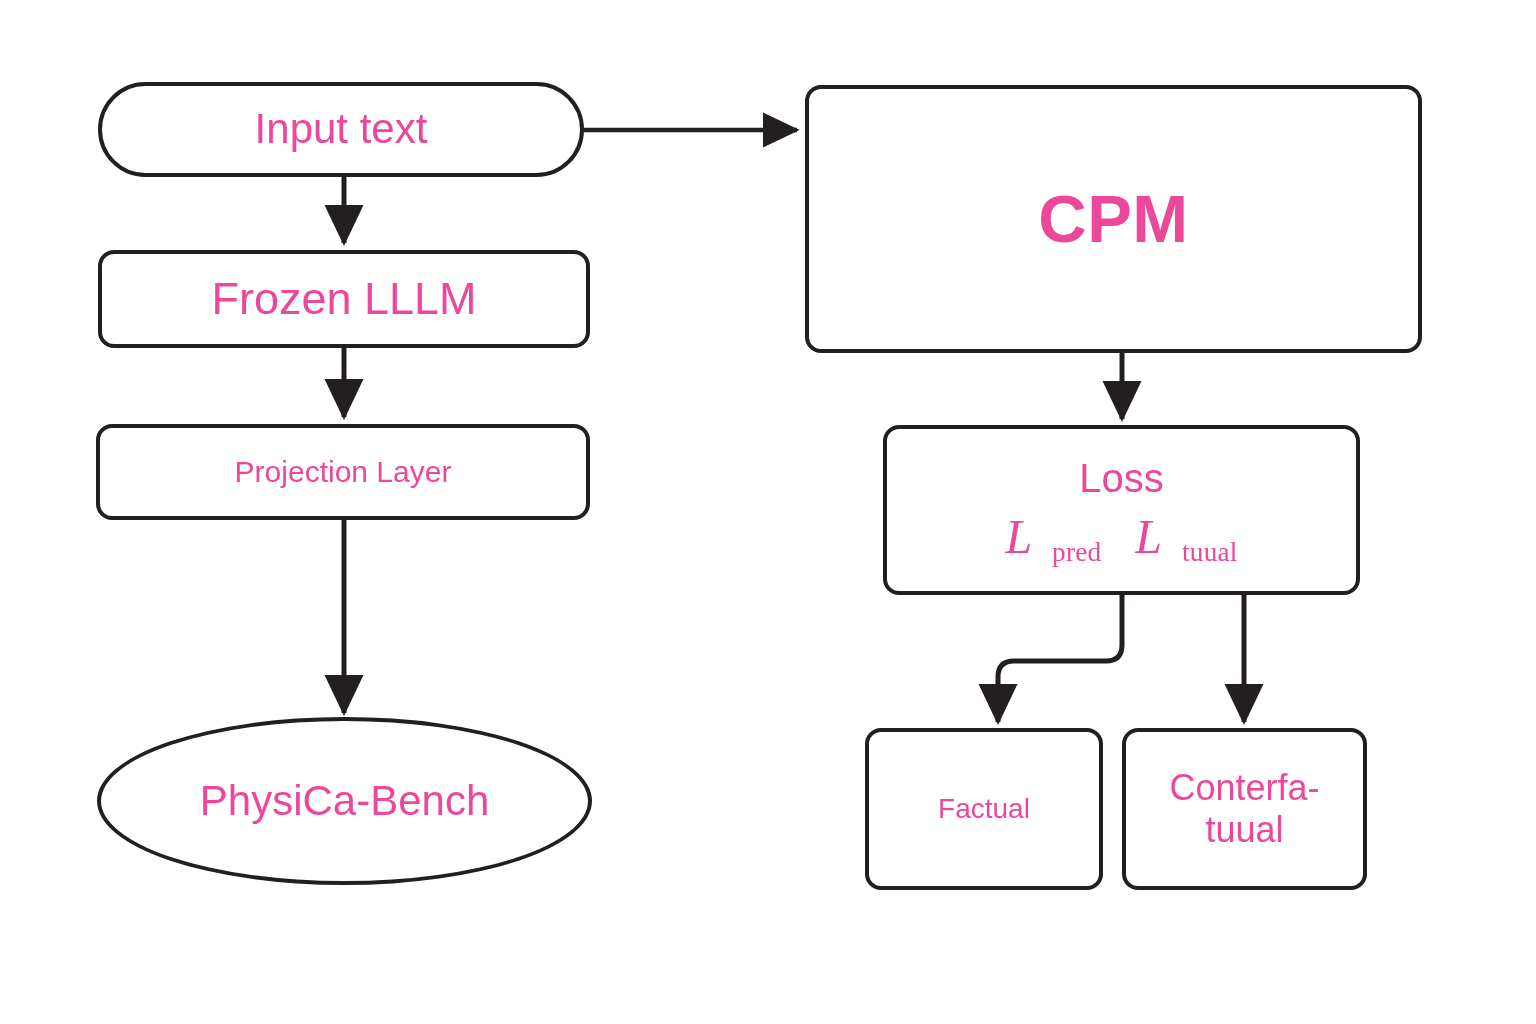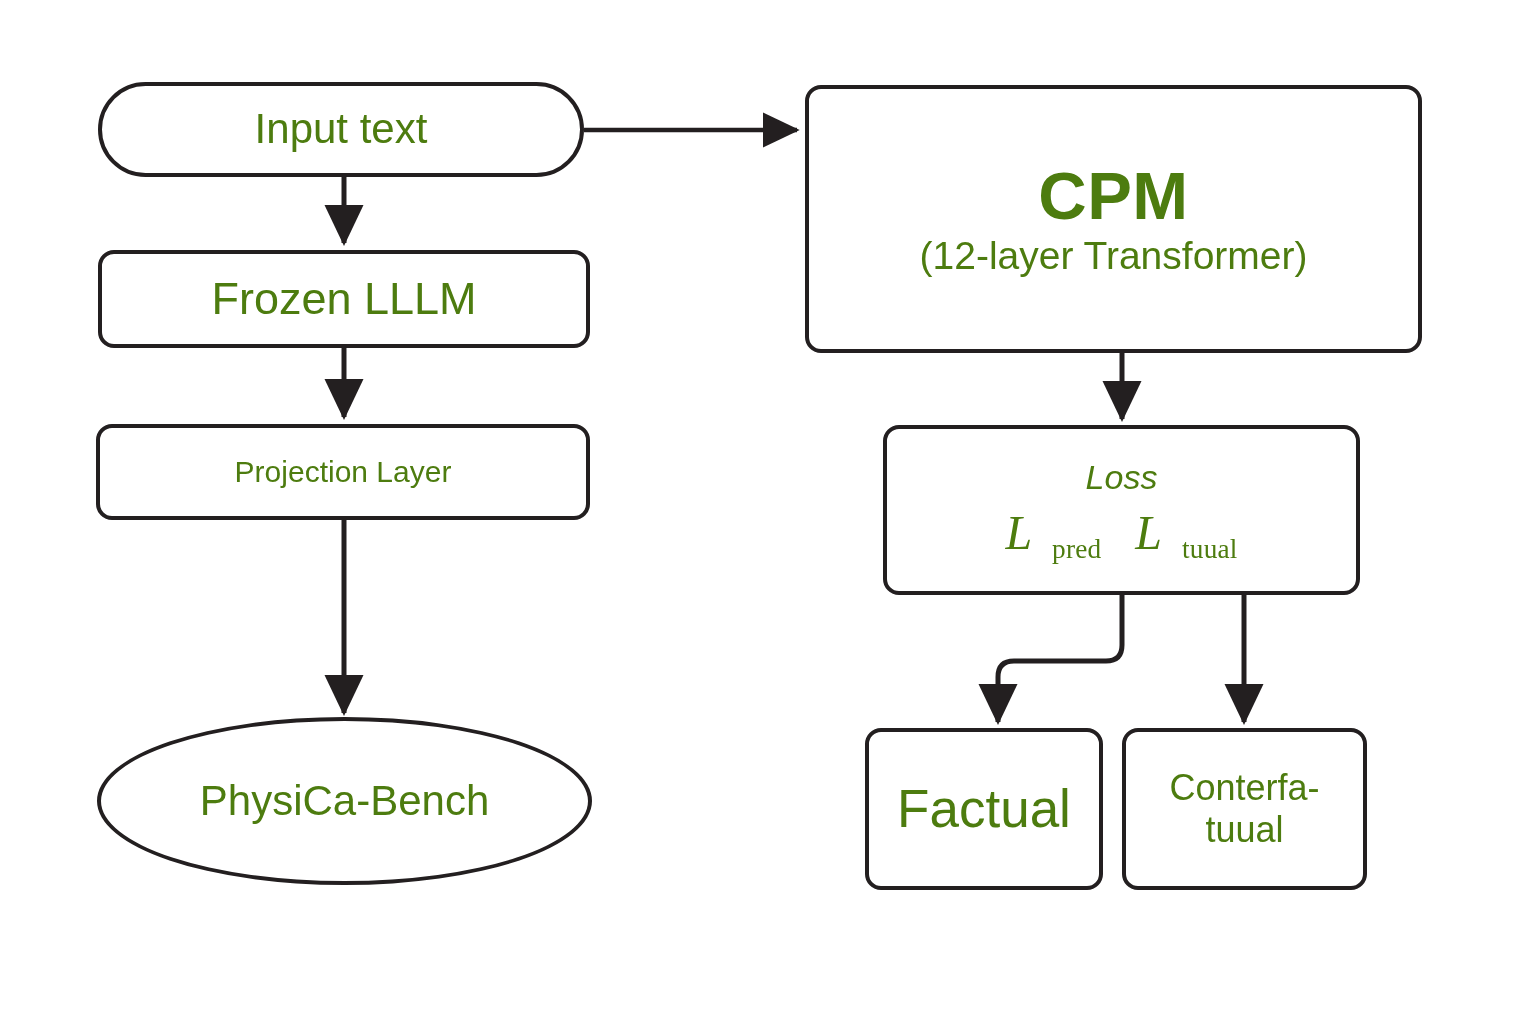--- a/index.html
+++ b/index.html
@@ -29,21 +29,21 @@
   .node {
     position: absolute;
     box-sizing: border-box;
     background: #ffffff;
     border: 4px solid #231f20;
     display: flex;
     flex-direction: column;
     align-items: center;
     justify-content: center;
     text-align: center;
-    color: #4d7c0f;
+    color: #ec4899;
     z-index: 2;
   }
   .node-pill {
     border-radius: 60px;
   }
   .node-rect {
     border-radius: 16px;
   }
   .node-ellipse {
     border-radius: 50%;
@@ -65,21 +65,21 @@
   #node-projection .lbl { font-size: 30px; }
 
   #node-bench        { left: 97px;  top: 717px; width: 495px; height: 168px; }
   #node-bench .lbl   { font-size: 42px; }
 
   #node-cpm          { left: 805px; top: 85px;  width: 617px; height: 268px; }
   #node-cpm .cpm-title { font-size: 67px; font-weight: bold; letter-spacing: .5px; }
   #node-cpm .cpm-sub   { font-size: 39px; margin-top: 4px; }
 
   #node-loss         { left: 883px; top: 425px; width: 477px; height: 170px; }
-  #node-loss .loss-title { font-size: 34px; font-style: italic; }
+  #node-loss .loss-title { font-size: 40px; }
   #node-loss .loss-terms {
     font-family: "Liberation Serif", serif;
     font-size: 44px;
     margin-top: 10px;
     white-space: nowrap;
   }
   #node-loss .loss-terms .mathL {
     font-style: italic;
     font-size: 48px;
   }
@@ -88,21 +88,21 @@
     font-size: 0.62em;
     vertical-align: baseline;
     position: relative;
     top: 0.30em;
     letter-spacing: 0.2px;
     margin-left: 20px;
   }
   #node-loss .loss-terms .gap { display: inline-block; width: 34px; }
 
   #node-factual      { left: 865px;  top: 728px; width: 238px; height: 162px; }
-  #node-factual .lbl { font-size: 53px; }
+  #node-factual .lbl { font-size: 28px; }
 
   #node-counterfactual { left: 1122px; top: 728px; width: 245px; height: 162px; }
   #node-counterfactual .lbl { font-size: 36px; line-height: 1.18; }
 </style>
 </head>
 <body>
 
 <div id="canvas">
 
   <svg id="wires" viewBox="0 0 1536 1024" width="1536" height="1024" aria-hidden="true">
@@ -152,21 +152,20 @@
   <div class="node node-rect" id="node-projection">
     <span class="lbl">Projection Layer</span>
   </div>
 
   <div class="node node-ellipse" id="node-bench">
     <span class="lbl">PhysiCa-Bench</span>
   </div>
 
   <div class="node node-rect" id="node-cpm">
     <span class="lbl cpm-title">CPM</span>
-    <span class="lbl cpm-sub">(12-layer Transformer)</span>
   </div>
 
   <div class="node node-rect" id="node-loss">
     <span class="lbl loss-title">Loss</span>
     <span class="loss-terms">
       <span class="mathL">L</span><sub>pred</sub><span class="gap"></span><span class="mathL">L</span><sub>tuual</sub>
     </span>
   </div>
 
   <div class="node node-rect" id="node-factual">

